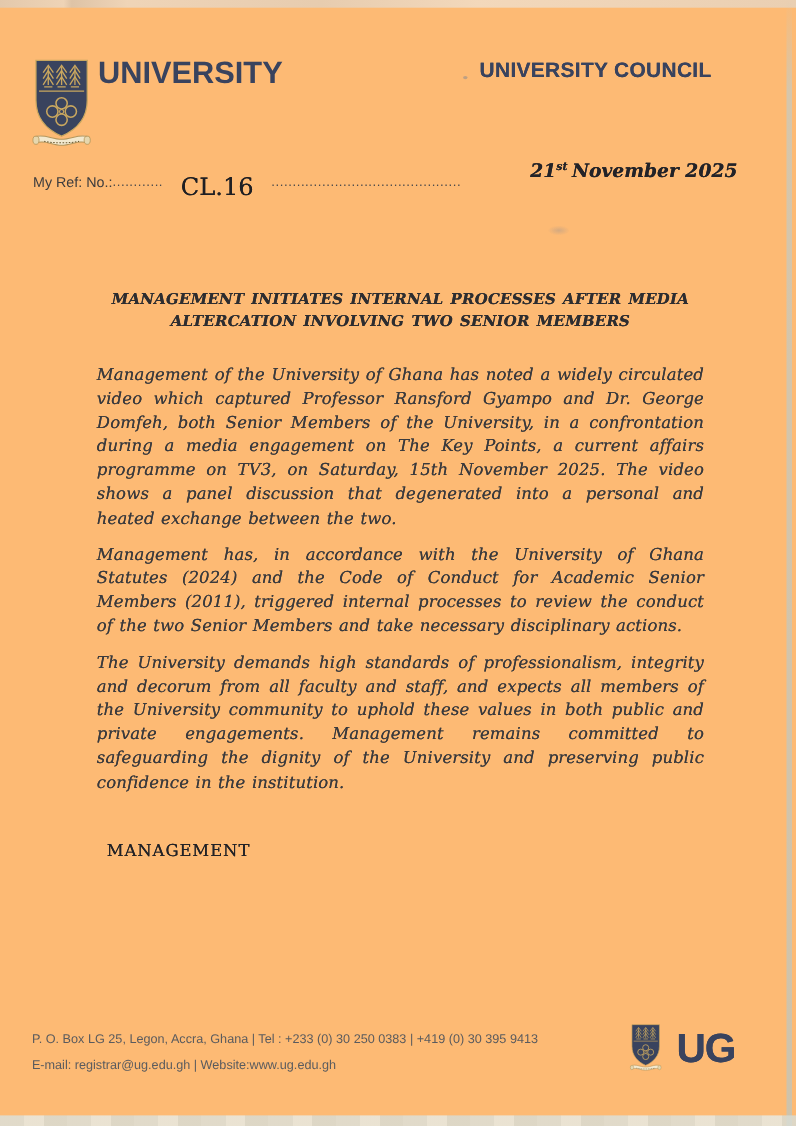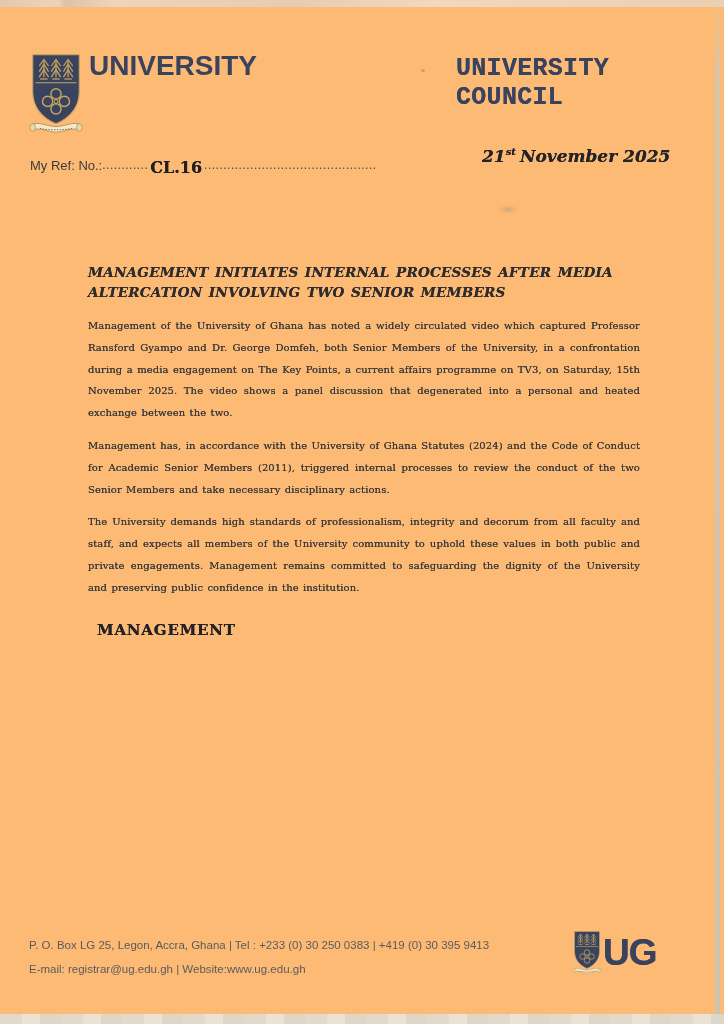--- a/index.html
+++ b/index.html
@@ -29,40 +29,39 @@
   }
 
   
   .crest-big { position:absolute; left:28px; top:52px; }
   .wordmark {
     position:absolute; left:89px; top:52px;
     font-size:28px; font-weight:bold; line-height:28px;
     color:#39435e; letter-spacing:0;
   }
   .office-title {
-    position:absolute; left:456px; top:54px;
-    font-size:25px; font-weight:bold; color:#39435e; letter-spacing:.3px;
+    position:absolute; left:436px; top:54px;
+    font-size:19px; font-weight:bold; color:#39435e; letter-spacing:.3px;
     text-shadow:0 0 .5px #39435e;
-    font-family:Liberation Mono, monospace;
   }
   .dot-artifact {
     position:absolute; left:421px; top:69px; width:4px; height:3px;
     background:#8b8b8f; border-radius:50%; opacity:.55;
   }
 
   
   .ref-row {
     position:absolute; left:30px; top:158px;
     display:flex; align-items:flex-start;
     font-size:13px; color:#3c3c3e;
   }
   .ref-dots { font-size:12px; letter-spacing:.5px; color:#4a4a4c; }
   .ref-number {
-    font-family:"DejaVu Serif", serif; font-weight:bold;
-    font-size:16px; color:#1f1f23; margin:0 2px;
+    font-family:"DejaVu Serif", serif; font-weight:normal;
+    font-size:22px; color:#1f1f23; margin:0 16px;
     text-shadow:0 0 .4px #1f1f23;
   }
   .date-line {
     position:absolute; left:482px; top:146px;
     font-family:"DejaVu Serif", serif; font-weight:bold;
     font-size:17px; color:#232328; text-shadow:0 0 .4px #232328;font-style:italic;
   }
   .date-line sup { font-size:10px; }
   .date-rest { margin-left:4px; }
 
@@ -71,52 +70,53 @@
     background:radial-gradient(ellipse at center, rgba(140,140,150,.35), rgba(140,140,150,0) 70%);
     filter:blur(.5px);
   }
 
   
   .letter-main {
     position:absolute; left:88px; top:262px; width:552px;
     font-family:"DejaVu Serif", serif;
   }
   .letter-title {
-    text-align:left;
+    text-align:center;
     font-weight:bold; font-style:italic;
     font-size:13.6px; line-height:20px;
     letter-spacing:.2px; word-spacing:1.5px;
     color:#2d2d30; text-shadow:0 0 .4px #2d2d30;
-    margin-bottom:13px;
+    margin-bottom:28px;
   }
   .letter-main p {
     text-align:justify; text-justify:inter-word;
-    font-size:10px; line-height:21.8px;
+    font-style:italic;
+    font-size:15px; line-height:21.8px;
     word-spacing:1px; letter-spacing:.1px;
     color:#3a3a3d; text-shadow:0 0 .35px #3a3a3d;
     margin-bottom:11px;
   }
   .signature {
-    margin-top:22px; margin-left:9px;
-    font-weight:bold; font-size:15px; letter-spacing:.8px;
+    margin-top:41px; margin-left:9px;
+    font-weight:normal; font-size:15px; letter-spacing:.8px;
     color:#222226; text-shadow:0 0 .4px #222226;
   }
 
   
   .footer-contact {
     position:absolute; left:29px; top:933px;
     font-size:11.5px; line-height:24px; color:#5a5b5e;
   }
   .footer-logo {
     position:absolute; left:572px; top:930px;
     display:flex; align-items:center;
   }
   .footer-logo .ug-text {
     font-size:37px; font-weight:bold; color:#39435e;
-    letter-spacing:-1px; line-height:1; margin-left:1px;
+    letter-spacing:-1px; line-height:1; margin-left:13px;
     text-shadow:0 0 .5px #39435e;
   }
   .hidden-defs { position:absolute; width:0; height:0; overflow:hidden; }
 </style>
 </head>
 <body>
 
 <div class="page">
 
   <div class="scan-top"></div>

